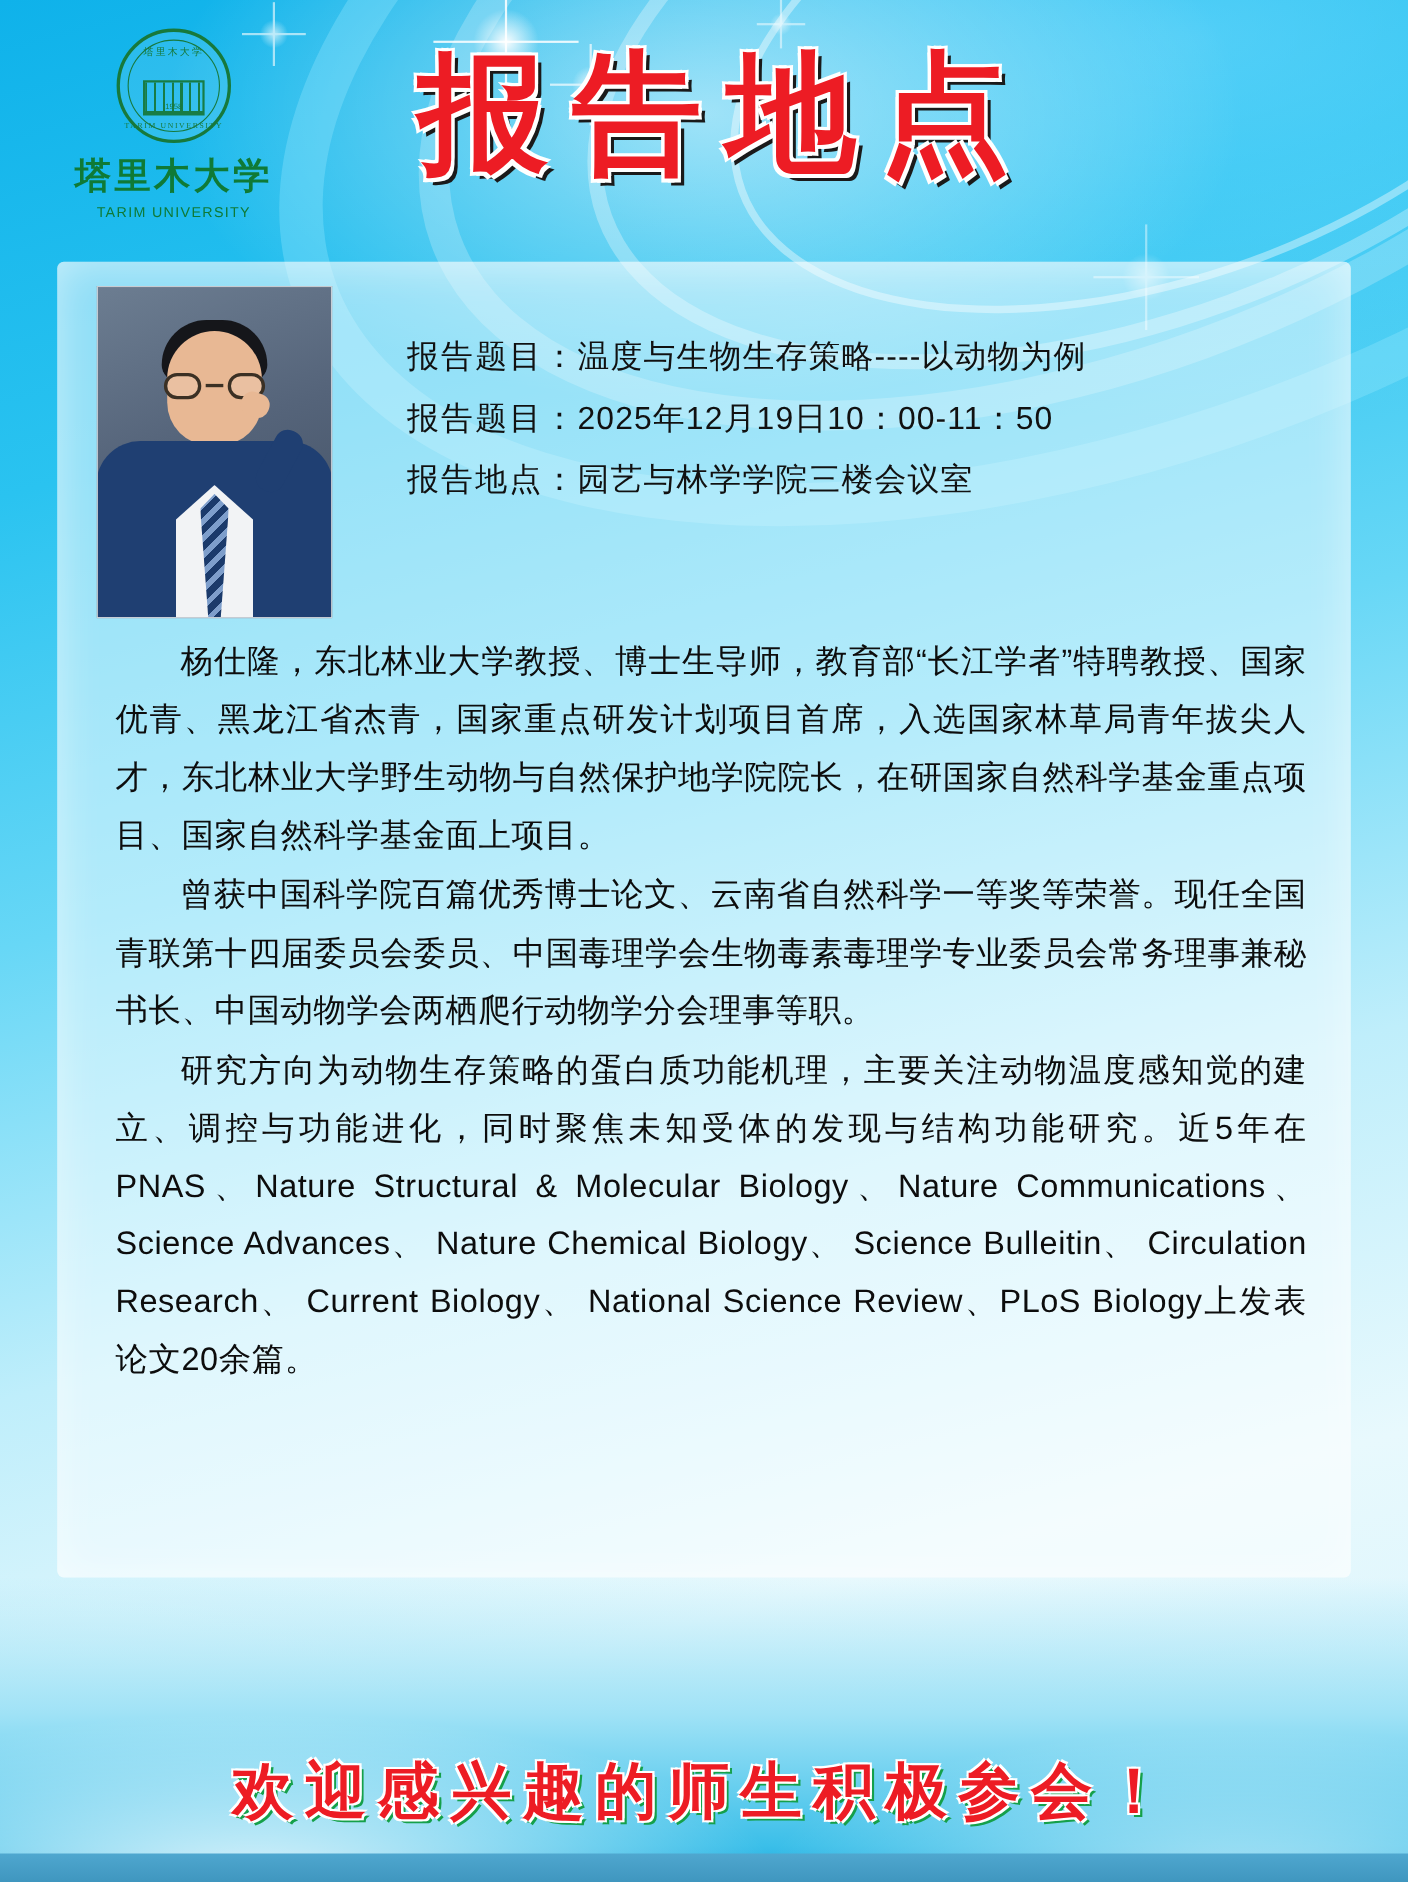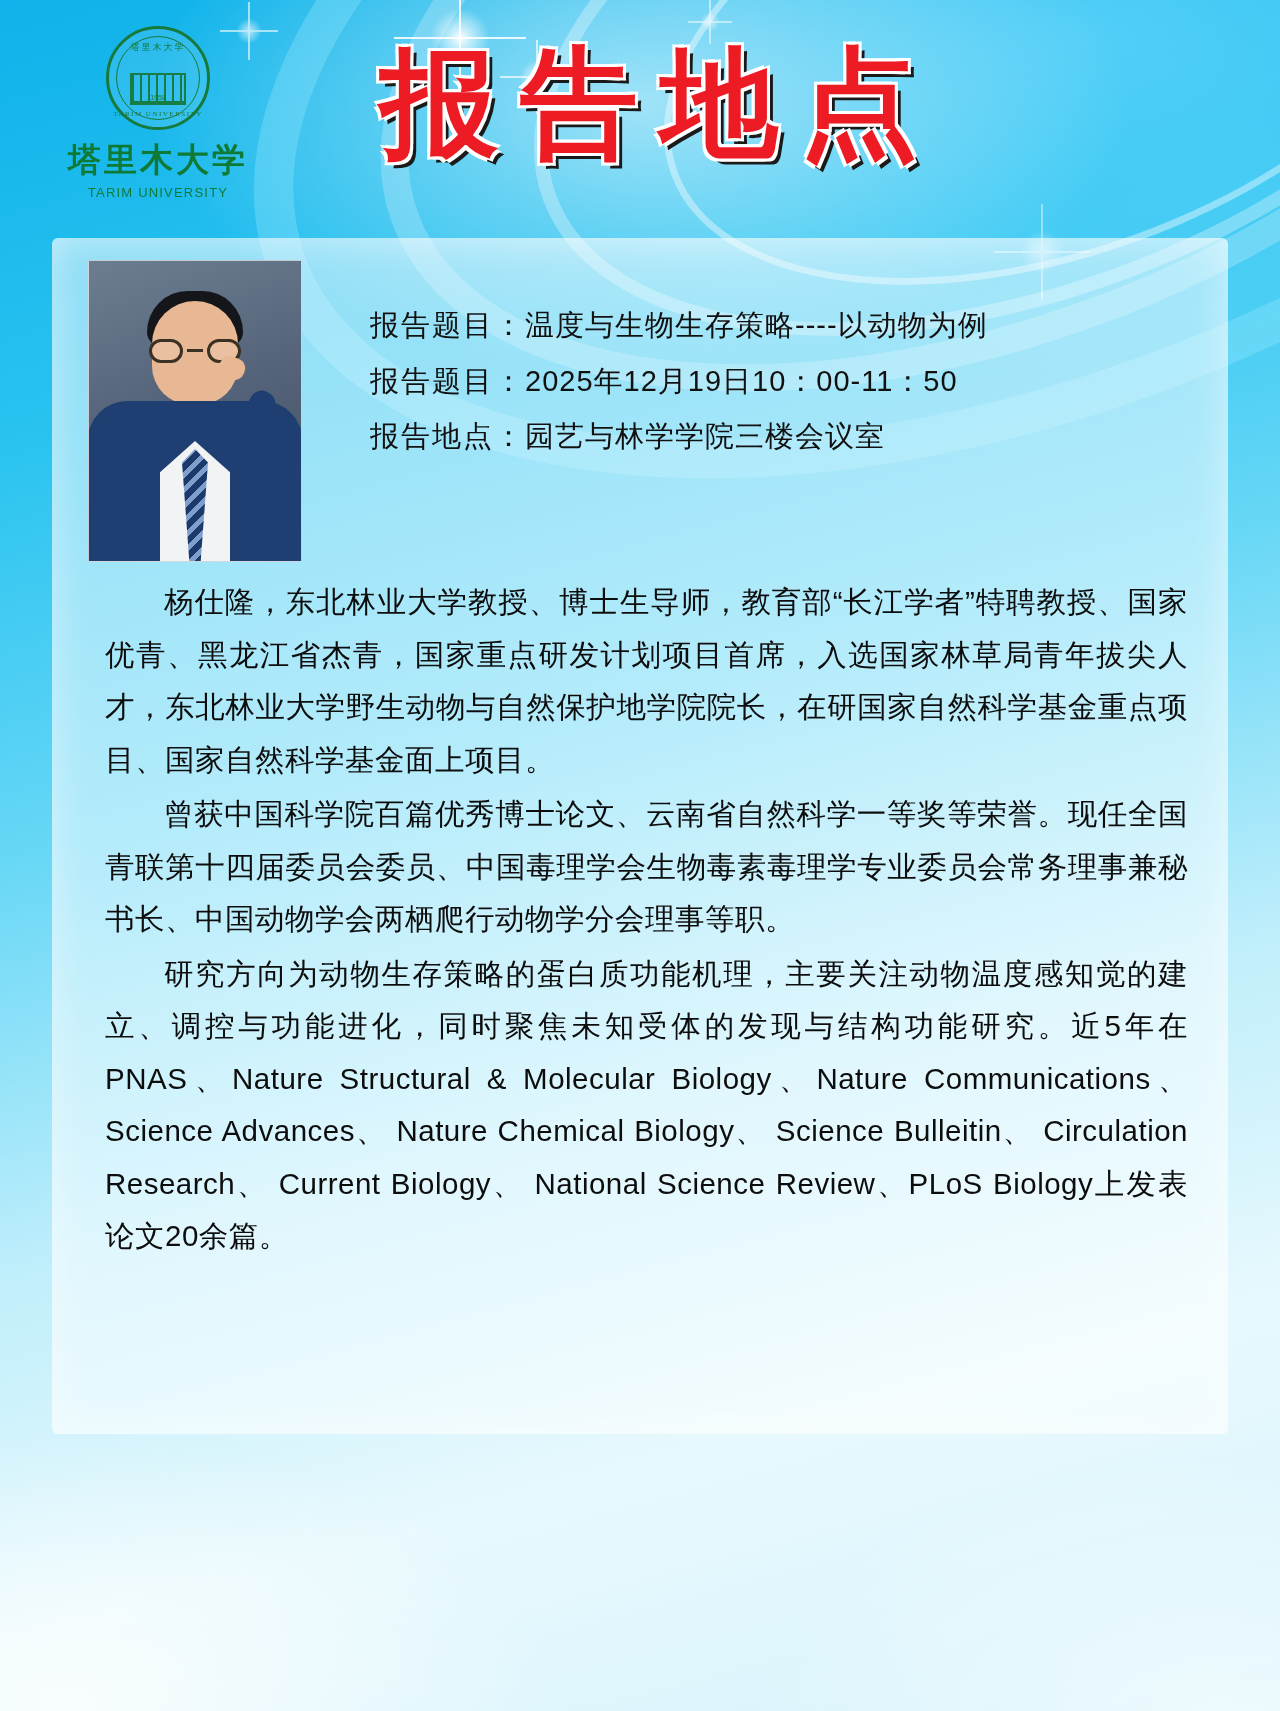--- a/index.html
+++ b/index.html
@@ -433,14 +433,18 @@
       </div>
     </div>
 
     <div class="body-text">
       <p>杨仕隆，东北林业大学教授、博士生导师，教育部“长江学者”特聘教授、国家优青、黑龙江省杰青，国家重点研发计划项目首席，入选国家林草局青年拔尖人才，东北林业大学野生动物与自然保护地学院院长，在研国家自然科学基金重点项目、国家自然科学基金面上项目。</p>
       <p>曾获中国科学院百篇优秀博士论文、云南省自然科学一等奖等荣誉。现任全国青联第十四届委员会委员、中国毒理学会生物毒素毒理学专业委员会常务理事兼秘书长、中国动物学会两栖爬行动物学分会理事等职。</p>
       <p>研究方向为动物生存策略的蛋白质功能机理，主要关注动物温度感知觉的建立、调控与功能进化，同时聚焦未知受体的发现与结构功能研究。近5年在 PNAS、Nature Structural &amp; Molecular Biology、Nature Communications、 Science Advances、 Nature Chemical Biology、 Science Bulleitin、 Circulation Research、 Current Biology、 National Science Review、PLoS Biology上发表论文20余篇。</p>
     </div>
   </div>
 
+  <div class="footer-band">
+    <div class="footer-line">欢迎感兴趣的师生积极参会！</div>
+    <div class="bottom-bar"></div>
+  </div>
 
 </div>
 
 </body></html>

